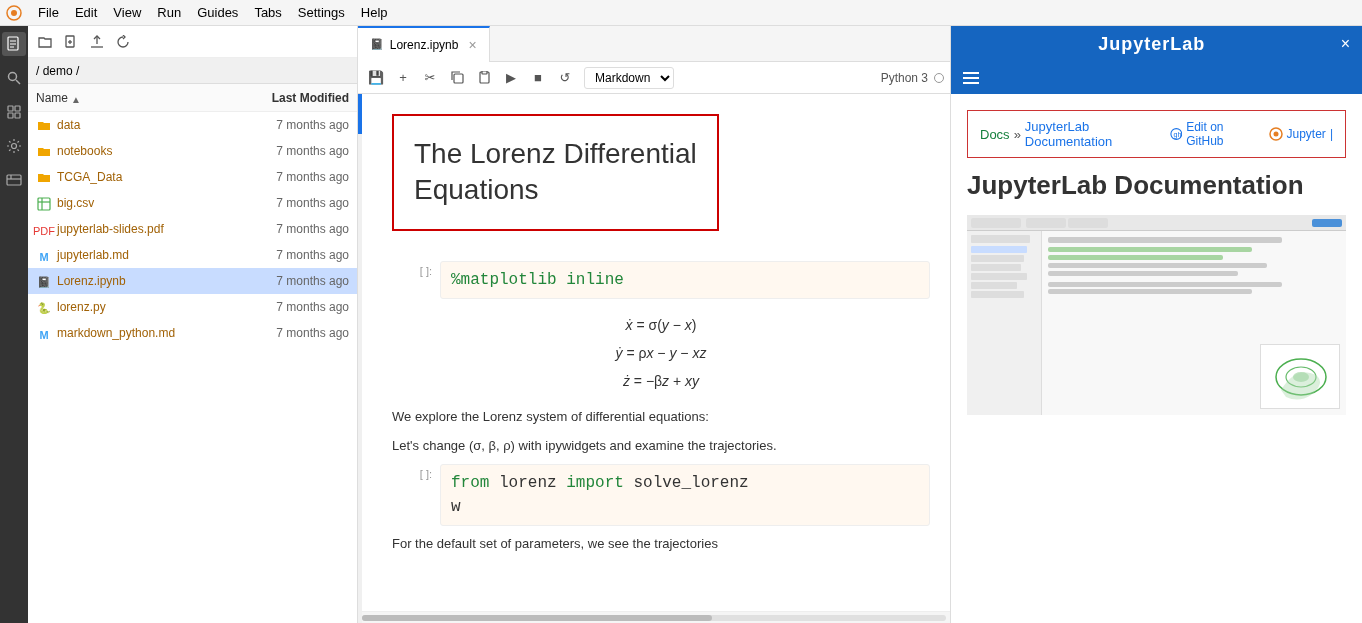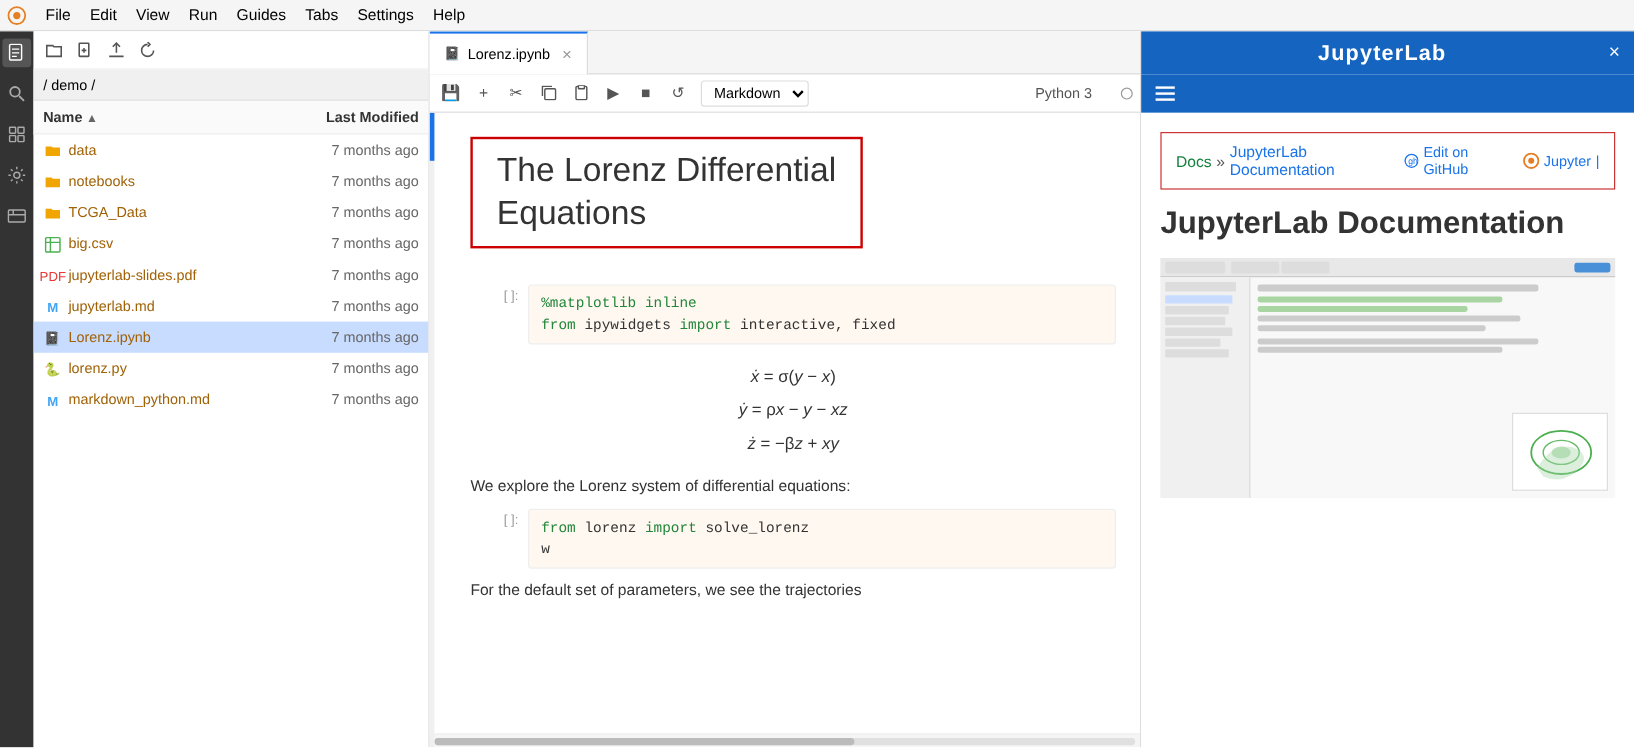--- a/index.html
+++ b/index.html
@@ -16,56 +16,56 @@
     .activity-bar { width: 28px; background: #333; display: flex; flex-direction: column; align-items: center; padding-top: 4px; flex-shrink: 0; }
     .activity-icon { width: 24px; height: 24px; margin: 2px 0; display: flex; align-items: center; justify-content: center; color: #aaa; font-size: 14px; cursor: pointer; border-radius: 3px; }
     .activity-icon.active { color: #fff; background: #555; }
 
     
     .file-browser { width: 330px; background: #fff; border-right: 1px solid #ddd; display: flex; flex-direction: column; flex-shrink: 0; }
     .file-browser-toolbar { display: flex; align-items: center; height: 32px; padding: 0 6px; border-bottom: 1px solid #eee; gap: 4px; }
     .toolbar-btn { width: 22px; height: 22px; display: flex; align-items: center; justify-content: center; cursor: pointer; border-radius: 3px; color: #555; font-size: 13px; }
     .breadcrumb-bar { display: flex; align-items: center; height: 26px; padding: 0 8px; background: #f0f0f0; border-bottom: 1px solid #ddd; font-size: 12px; }
     .file-list-header { display: flex; align-items: center; height: 28px; padding: 0 8px; border-bottom: 1px solid #eee; background: #fafafa; }
-    .col-name { flex: 1; font-size: 12px; font-weight: 700; color: #333; display: flex; align-items: flex-end; gap: 3px; }
+    .col-name { flex: 1; font-size: 12px; font-weight: 400; color: #333; display: flex; align-items: flex-end; gap: 3px; }
     .col-modified { width: 140px; font-size: 12px; font-weight: 600; color: #333; text-align: right; }
     .file-list { flex: 1; overflow-y: auto; }
     .file-item { display: flex; align-items: center; height: 26px; padding: 0 8px; cursor: pointer; }
     .file-item.active { background: #c8dcff; }
     .file-icon { width: 16px; height: 16px; margin-right: 5px; display: flex; align-items: flex-end; justify-content: center; font-size: 12px; flex-shrink: 0; }
     .file-name { flex: 1; font-size: 12px; color: #a16207; }
     .file-modified { width: 140px; font-size: 12px; color: #666; text-align: right; }
 
     
     .editor-area { flex: 1; display: flex; flex-direction: column; overflow: hidden; }
     .tab-bar { display: flex; align-items: center; height: 36px; background: #f5f5f5; border-bottom: 1px solid #ddd; flex-shrink: 0; }
     .tab { display: flex; align-items: center; height: 36px; padding: 0 12px; background: #fff; border-right: 1px solid #ddd; border-top: 2px solid #1a73e8; font-size: 12px; cursor: pointer; gap: 6px; min-width: 120px; }
     .tab .tab-icon { font-size: 11px; }
     .tab .close-btn { color: #999; font-size: 14px; margin-left: 4px; }
     .editor-toolbar { display: flex; align-items: center; height: 32px; padding: 0 6px; border-bottom: 1px solid #ddd; gap: 3px; flex-shrink: 0; }
     .editor-toolbar-btn { width: 24px; height: 24px; display: flex; align-items: center; justify-content: center; cursor: pointer; border-radius: 3px; color: #555; font-size: 13px; }
     .cell-type-select { padding: 2px 6px; border: 1px solid #ddd; border-radius: 3px; font-size: 12px; background: #fff; cursor: pointer; margin-left: 4px; }
-    .kernel-indicator { margin-left: auto; display: flex; align-items: center; gap: 24px; font-size: 12px; color: #555; }
+    .kernel-indicator { margin-left: auto; display: flex; align-items: center; gap: 6px; font-size: 12px; color: #555; }
     .kernel-circle { width: 10px; height: 10px; border-radius: 50%; border: 1px solid #999; }
 
     .notebook-content { flex: 1; overflow-y: auto; padding: 10px 20px; background: #fff; position: relative; }
 
     .notebook-cells { margin-left: 14px; }
 
     .cell { margin-bottom: 8px; }
     .cell-input { display: flex; gap: 8px; margin-bottom: 4px; }
     .cell-label { font-size: 11px; color: #999; width: 40px; text-align: right; flex-shrink: 0; padding-top: 4px; }
 
     .markdown-cell { padding: 10px 0; }
-    .markdown-title-box { border: 2px solid #cc0000; padding: 8px 20px; display: inline-block; margin-bottom: 12px; }
+    .markdown-title-box { border: 2px solid #cc0000; padding: 20px 20px; display: inline-block; margin-bottom: 12px; }
     .markdown-title { font-size: 28px; font-weight: normal; color: #333; line-height: 1.3; }
     .markdown-text { font-size: 13px; color: #333; line-height: 1.6; }
     .inline-code { font-family: monospace; font-size: 12px; background: #f5f5f5; padding: 1px 4px; border-radius: 2px; }
 
-    .code-cell { background: #fff8f0; border: 1px solid #eee; border-radius: 3px; padding: 6px 10px; font-family: 'Courier New', monospace; font-size: 12px; line-height: 1.5; }
+    .code-cell { background: #fff8f0; border: 1px solid #eee; border-radius: 3px; padding: 6px 10px; font-family: 'Courier New', monospace; font-size: 16px; line-height: 1.5; }
     .code-green { color: #22863a; }
     .code-orange { color: #e36209; }
     .code-default { color: #333; }
 
     .math-block { text-align: center; margin: 12px 0; font-size: 14px; color: #333; line-height: 2; }
 
     .hscrollbar { height: 12px; background: #f5f5f5; border-top: 1px solid #eee; display: flex; align-items: center; padding: 0 4px; }
     .hscroll-track { flex: 1; height: 6px; background: #e0e0e0; border-radius: 3px; position: relative; }
     .hscroll-thumb { position: absolute; left: 0; top: 0; width: 60%; height: 6px; background: #bbb; border-radius: 3px; }
 
@@ -322,42 +322,41 @@
                 </div>
               </div>
             </div>
 
 
             <div class="cell">
               <div class="cell-input">
                 <div class="cell-label">[ ]:</div>
                 <div class="code-cell" style="flex:1;">
                   <div><span class="code-green">%matplotlib inline</span></div>
-                  <div>
-                    <span class="code-green">from</span>
-                    <span class="code-default"> ipywidgets </span>
-                    <span class="code-green">import</span>
-                    <span class="code-default"> interactive, fixed</span>
-                  </div>
                 </div>
               </div>
             </div>
 
             <div class="cell">
               <div class="math-block">
                 <div><em>ẋ</em> = σ(<em>y</em> − <em>x</em>)</div>
                 <div><em>ẏ</em> = ρ<em>x</em> − <em>y</em> − <em>xz</em></div>
                 <div><em>ż</em> = −β<em>z</em> + <em>xy</em></div>
               </div>
             </div>
 
             <div class="cell">
               <div class="markdown-text">We explore the Lorenz system of differential equations:</div>
             </div>
 
+            <div class="cell">
+              <div class="markdown-text">
+                Let's change (σ, β, ρ) with ipywidgets and examine the trajectories.
+              </div>
+            </div>
 
             <div class="cell">
               <div class="cell-input">
                 <div class="cell-label">[ ]:</div>
                 <div class="code-cell" style="flex:1;">
                   <div>
                     <span class="code-green">from</span>
                     <span class="code-default"> lorenz </span>
                     <span class="code-green">import</span>
                     <span class="code-default"> solve_lorenz</span>

